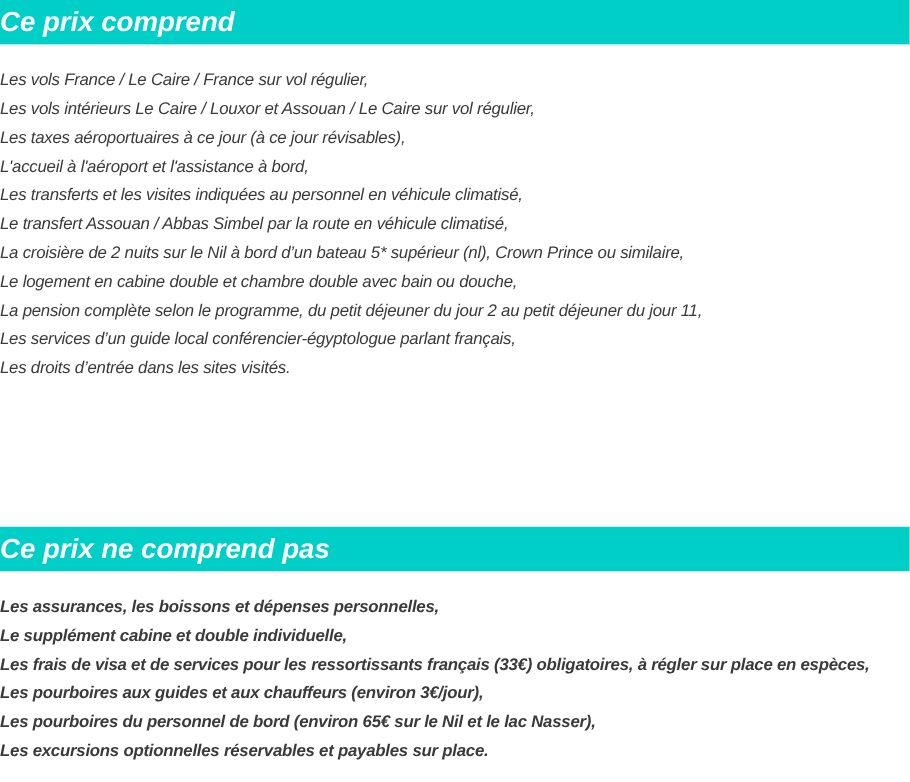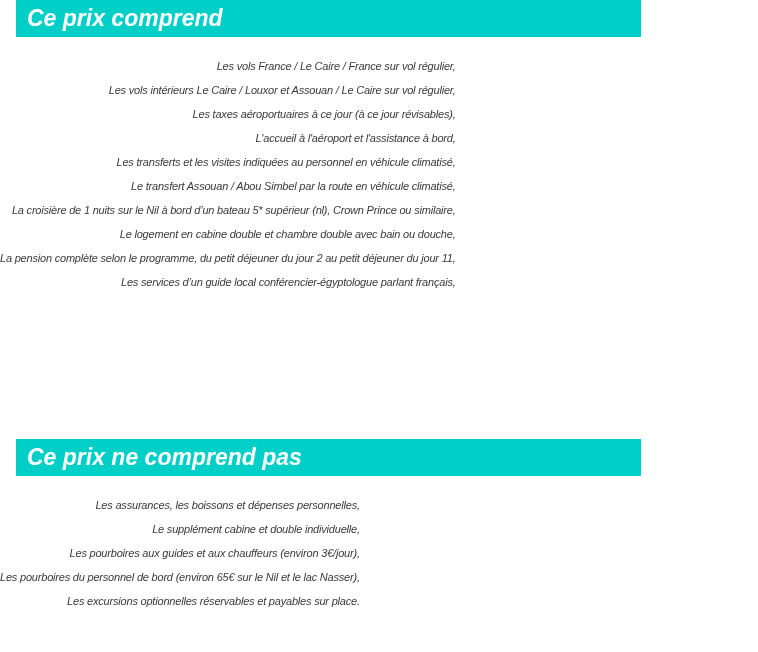--- a/index.html
+++ b/index.html
@@ -9,74 +9,75 @@
     }
     body {
       width: 758px;
       height: 652px;
       overflow: hidden;
       font-family: "Liberation Sans", "DejaVu Sans", sans-serif;
       position: relative;
     }
     .section-header {
       position: absolute;
-      left: 16px;
-      width: 625px;
+      left: 0;
+      width: 758px;
       height: 37px;
       background: #00cfc8;
       color: #ffffff;
       font-style: italic;
       font-weight: bold;
       font-size: 23px;
       line-height: 37px;
-      padding-left: 11px;
+      padding-left: 0;
       box-sizing: border-box;
       white-space: nowrap;
     }
     #hdr-included { top: 0; }
     #hdr-excluded { top: 439px; }
     .item-list {
       position: absolute;
       left: 0;
       margin: 0;
       padding: 0;
       list-style: none;
     }
     #list-included { top: 54px; }
-    #list-excluded { top: 493px; }
+    #list-excluded { top: 493px; font-weight: bold; }
     .item-list li {
       font-style: italic;
-      font-size: 11px;
+      font-size: 14px;
       line-height: 24px;
       height: 24px;
       color: #3a3a3a;
       white-space: nowrap;
       letter-spacing: -0.2px;
-      text-align: right;
     }
   </style>
 </head>
 <body>
 
 <div class="section-header" id="hdr-included">Ce prix comprend</div>
 
 <ul class="item-list" id="list-included">
   <li>Les vols France / Le Caire / France sur vol régulier,</li>
   <li>Les vols intérieurs Le Caire / Louxor et Assouan / Le Caire sur vol régulier,</li>
   <li>Les taxes aéroportuaires à ce jour (à ce jour révisables),</li>
   <li>L'accueil à l'aéroport et l'assistance à bord,</li>
   <li>Les transferts et les visites indiquées au personnel en véhicule climatisé,</li>
-  <li>Le transfert Assouan / Abou Simbel par la route en véhicule climatisé,</li>
-  <li>La croisière de 1 nuits sur le Nil à bord d’un bateau 5* supérieur (nl), Crown Prince ou similaire,</li>
+  <li>Le transfert Assouan / Abbas Simbel par la route en véhicule climatisé,</li>
+  <li>La croisière de 2 nuits sur le Nil à bord d’un bateau 5* supérieur (nl), Crown Prince ou similaire,</li>
   <li>Le logement en cabine double et chambre double avec bain ou douche,</li>
   <li>La pension complète selon le programme, du petit déjeuner du jour 2 au petit déjeuner du jour 11,</li>
   <li>Les services d’un guide local conférencier-égyptologue parlant français,</li>
+  <li>Les droits d’entrée dans les sites visités.</li>
 </ul>
 
 <div class="section-header" id="hdr-excluded">Ce prix ne comprend pas</div>
 
 <ul class="item-list" id="list-excluded">
   <li>Les assurances, les boissons et dépenses personnelles,</li>
   <li>Le supplément cabine et double individuelle,</li>
+  <li>Les frais de visa et de services pour les ressortissants français (33€) obligatoires, à régler sur place en espèces,</li>
   <li>Les pourboires aux guides et aux chauffeurs (environ 3€/jour),</li>
   <li>Les pourboires du personnel de bord (environ 65€ sur le Nil et le lac Nasser),</li>
   <li>Les excursions optionnelles réservables et payables sur place.</li>
 </ul>
 
 </body></html>

